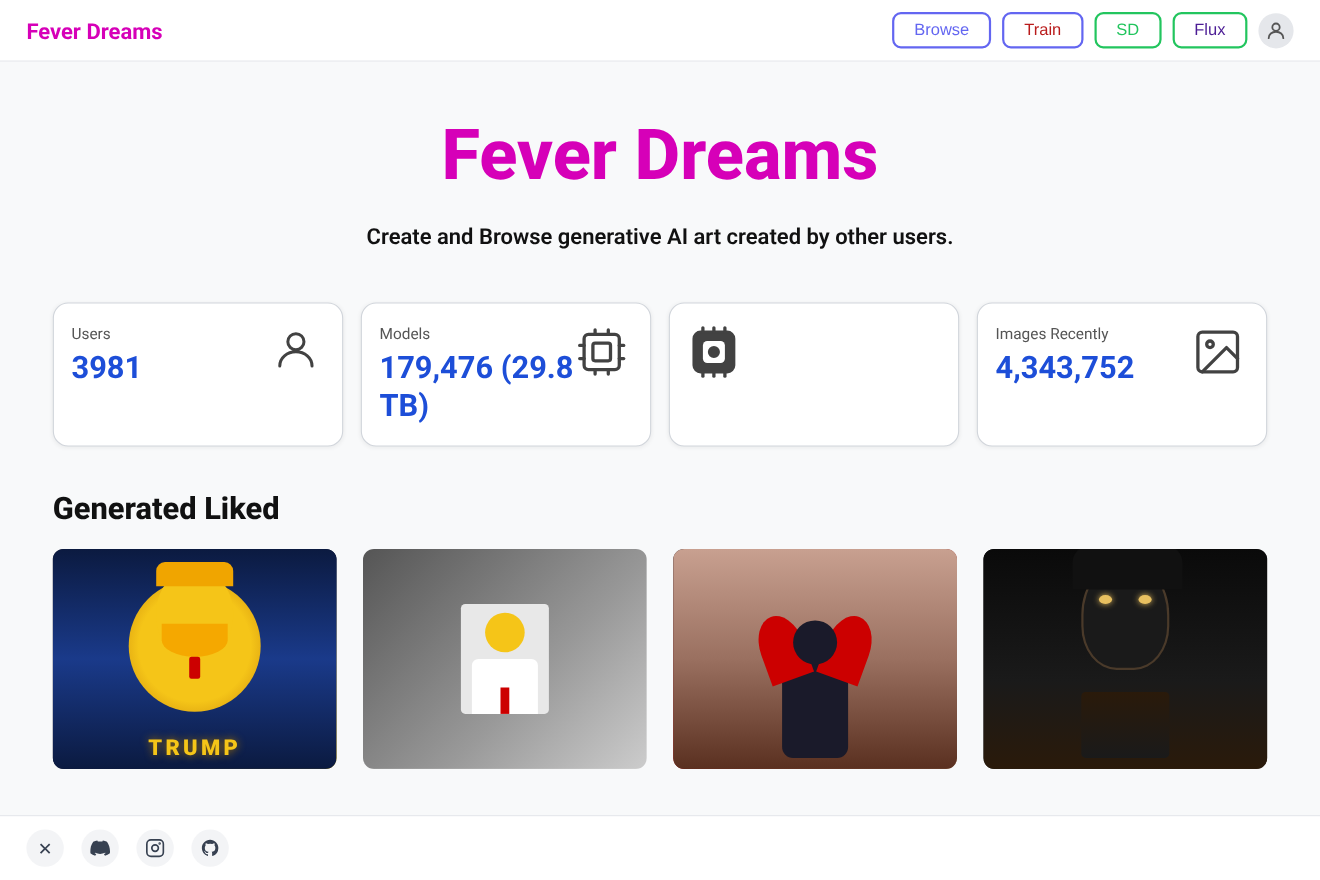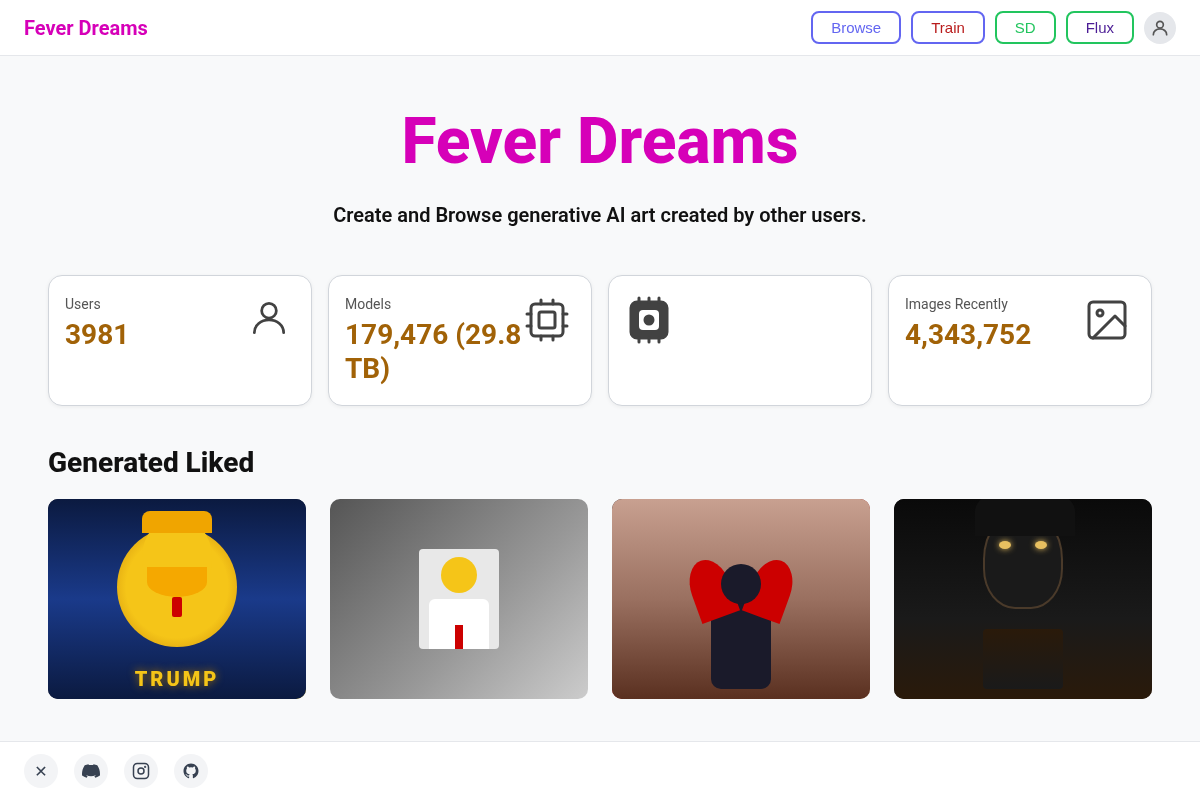--- a/index.html
+++ b/index.html
@@ -92,21 +92,21 @@
     }
     .stat-text { display: flex; flex-direction: column; }
     .stat-label {
       font-size: 14px;
       color: #555;
       margin-bottom: 6px;
     }
     .stat-value {
       font-size: 28px;
       font-weight: 700;
-      color: #a16207;
+      color: #1d4ed8;
       line-height: 1.2;
     }
     .stat-icon {
       font-size: 36px;
       color: #111;
       opacity: 0.85;
     }
 
     
     .section {

